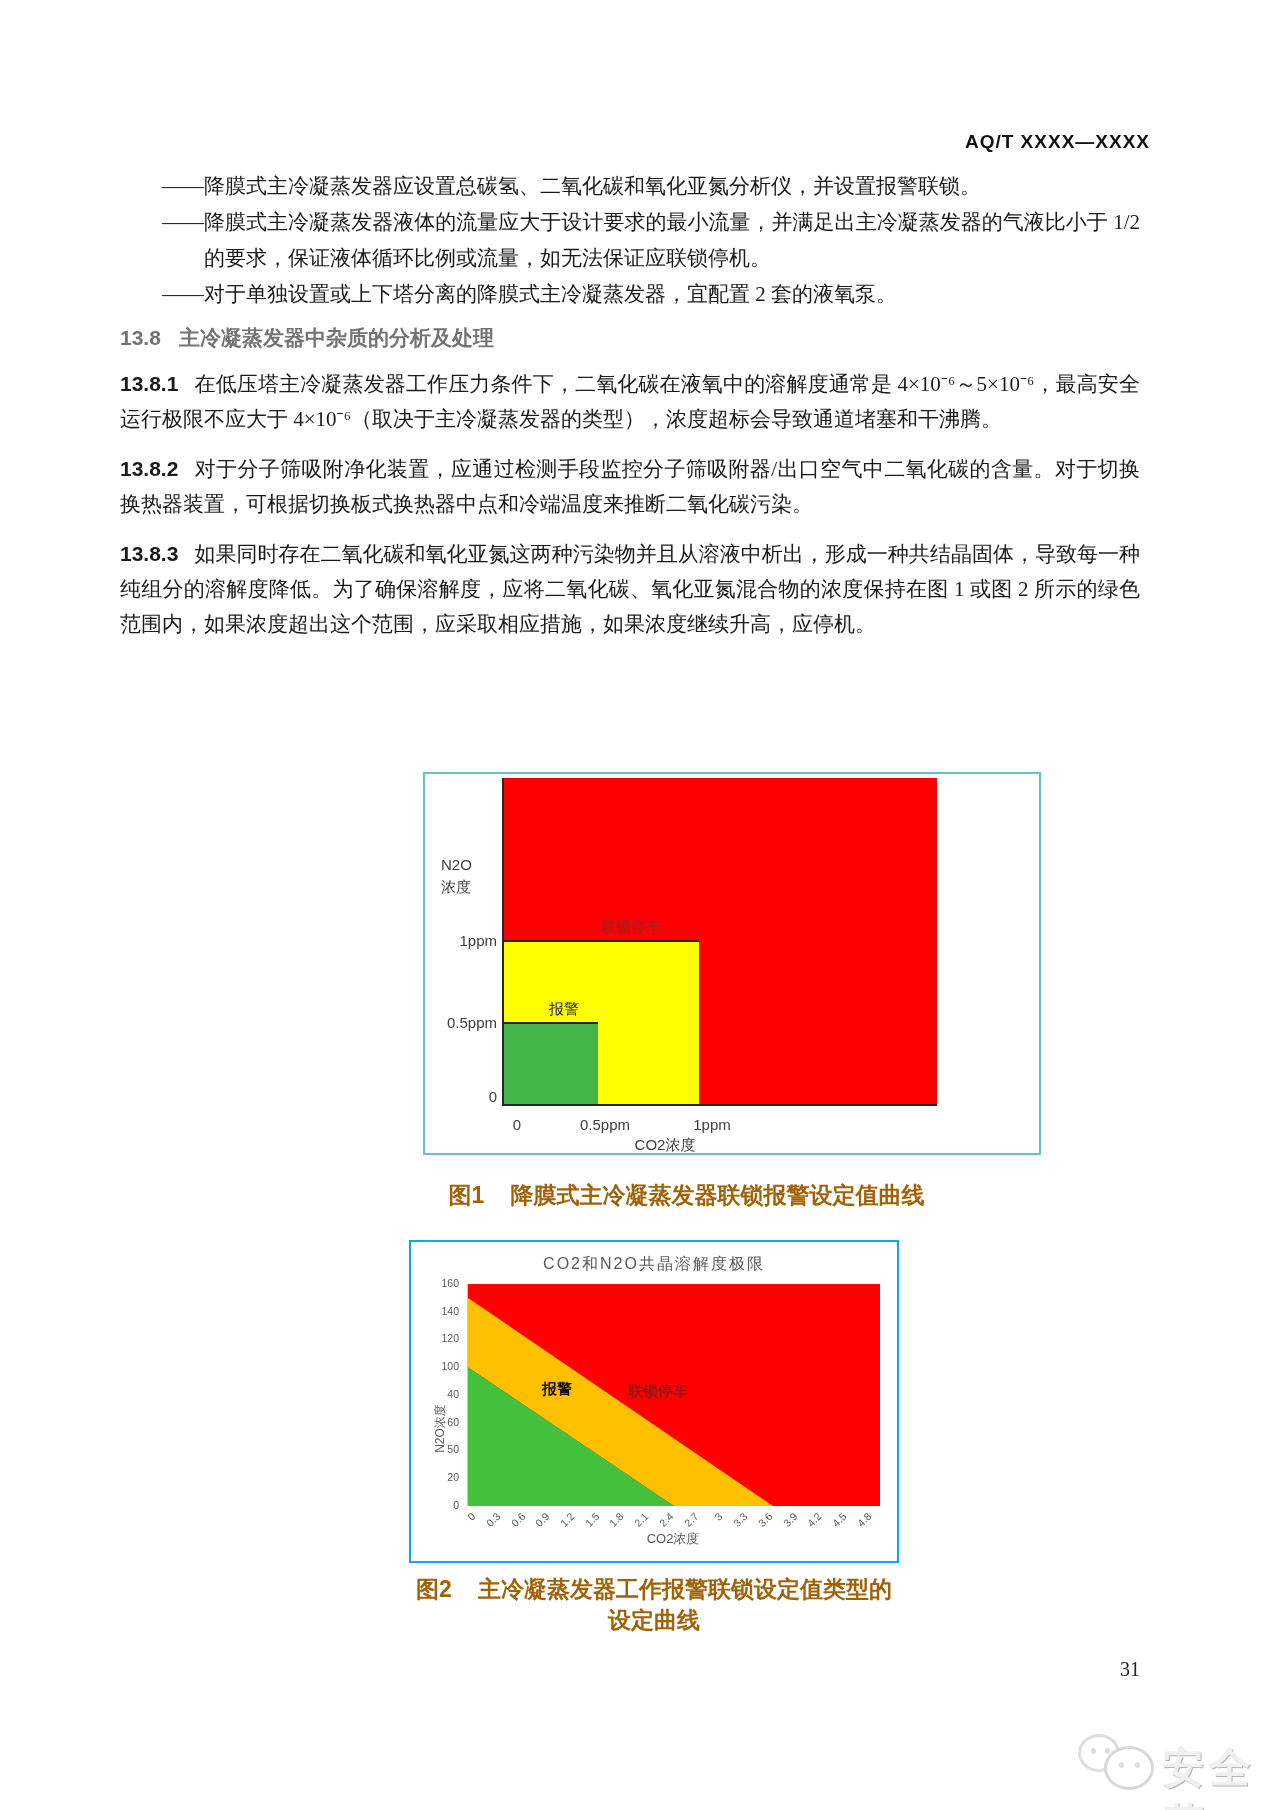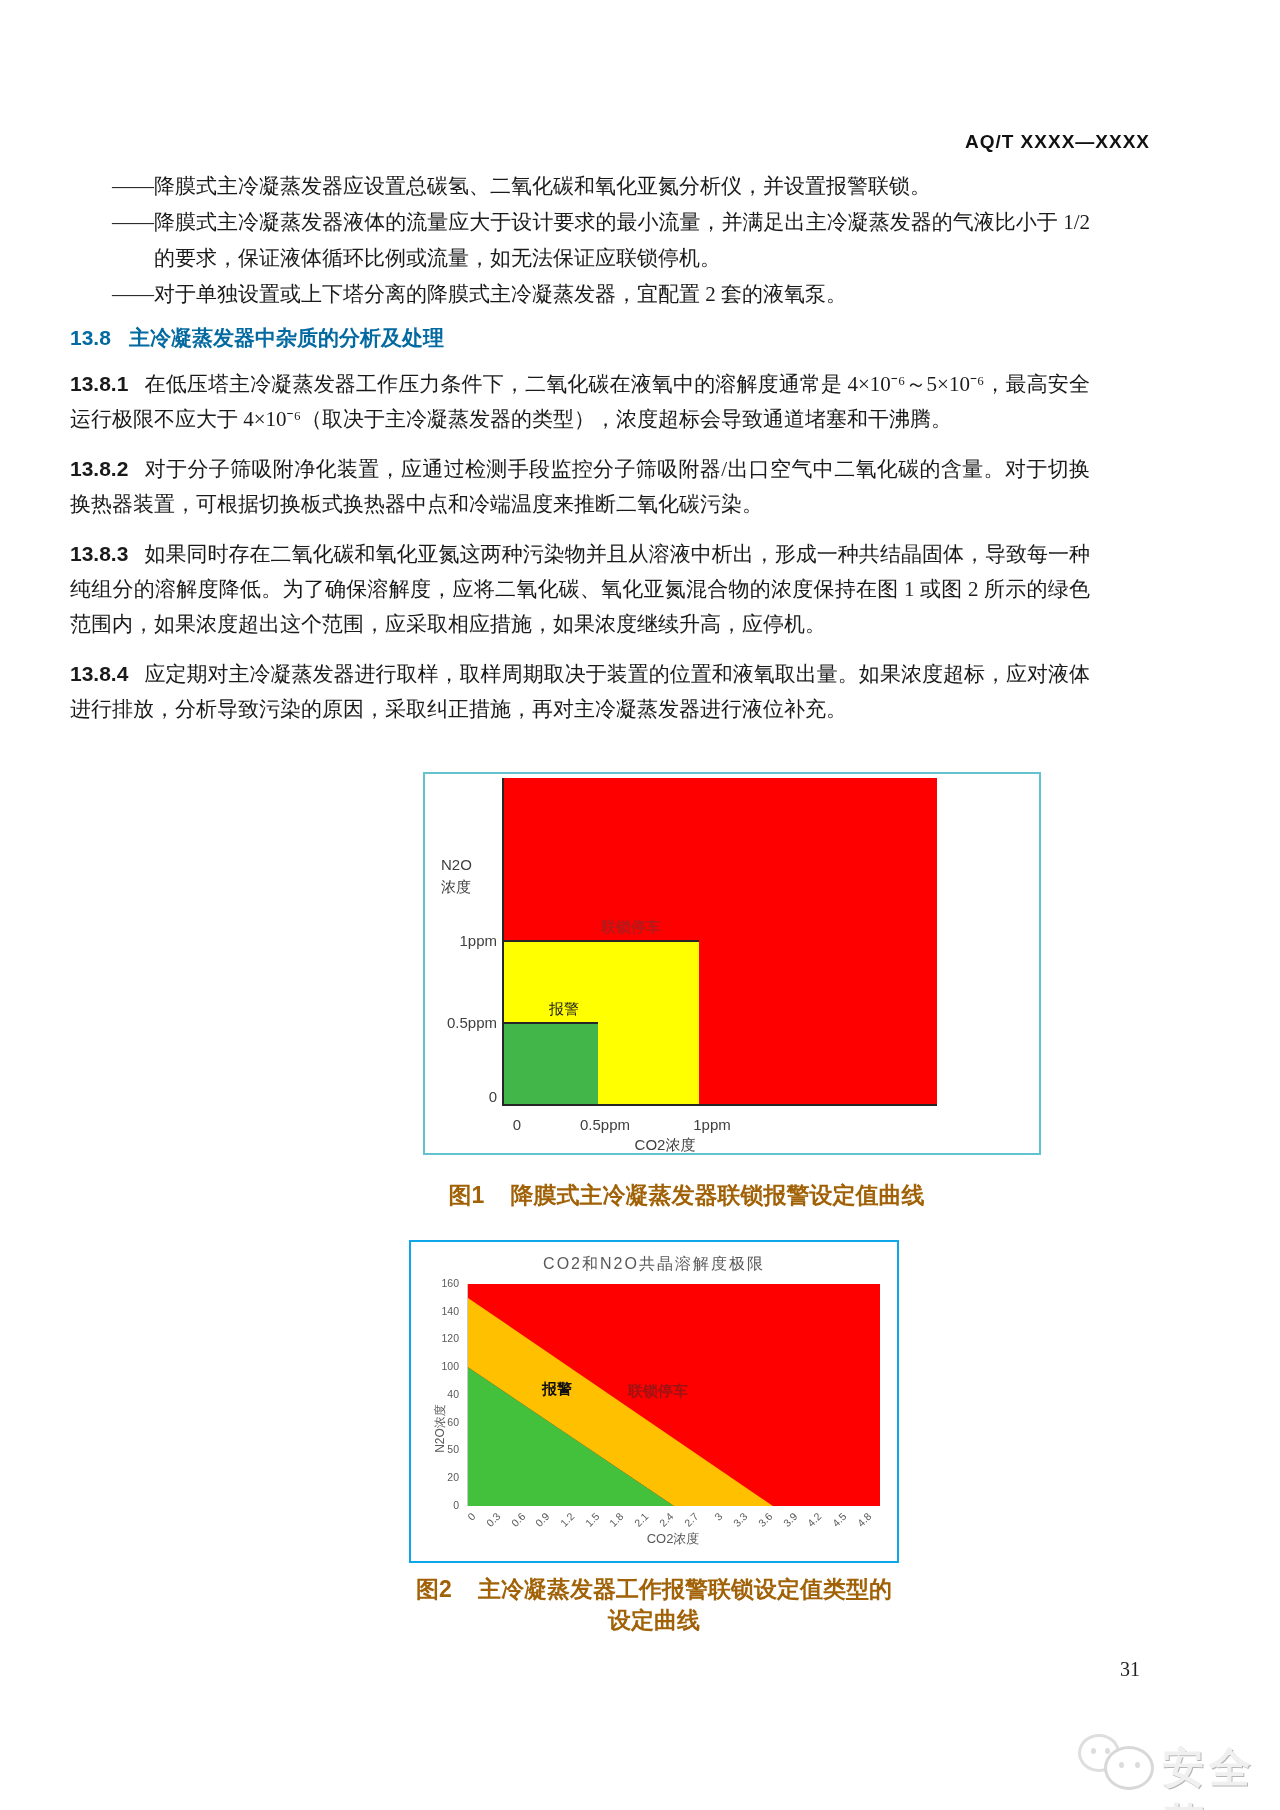--- a/index.html
+++ b/index.html
@@ -6,30 +6,30 @@
   html,body { background:#ffffff; }
   .page {
     position:relative; width:1280px; height:1810px; background:#ffffff;
     font-family:"Liberation Serif", serif; color:#1a1a1a; overflow:hidden;
   }
   .header {
     margin:130px 130px 0 130px; text-align:right;
     font-family:"Liberation Sans", sans-serif; font-weight:600;
     font-size:19px; line-height:24px; letter-spacing:1px; color:#111;
   }
-  .content { width:1020px; margin-left:70px; }
+  .content { width:1020px; margin-left:120px; }
   .bullet {
     margin-top:14px; margin-left:42px; padding-left:42px; text-indent:-42px;
     font-size:21px; line-height:36px; text-align:justify;
   }
   .bullet:first-of-type { margin-top:14px; }
   .bullet + .bullet { margin-top:0; }
   h2.sec {
     margin-top:12px; font-family:"Liberation Sans", sans-serif;
-    font-size:21px; line-height:28px; font-weight:700; color:#0369a1;
+    font-size:21px; line-height:28px; font-weight:700; color:#737373;
   }
   h2.sec .secno { margin-right:18px; }
   p.clause { margin-top:14px; font-size:21px; line-height:35px; text-align:justify; }
   .clause-no {
     font-family:"Liberation Sans", sans-serif; font-weight:700; margin-right:16px;
   }
   
   .fig1 {
     position:absolute; left:423px; top:772px; width:618px; height:383px;
     border:2px solid #62c3cf; background:#fff;
@@ -114,23 +114,20 @@
 
     <p class="clause">
       <span class="clause-no">13.8.1</span><span>在低压塔主冷凝蒸发器工作压力条件下，二氧化碳在液氧中的溶解度通常是 4×10⁻⁶～5×10⁻⁶，最高安全运行极限不应大于 4×10⁻⁶（取决于主冷凝蒸发器的类型），浓度超标会导致通道堵塞和干沸腾。</span>
     </p>
     <p class="clause">
       <span class="clause-no">13.8.2</span><span>对于分子筛吸附净化装置，应通过检测手段监控分子筛吸附器/出口空气中二氧化碳的含量。对于切换换热器装置，可根据切换板式换热器中点和冷端温度来推断二氧化碳污染。</span>
     </p>
     <p class="clause">
       <span class="clause-no">13.8.3</span><span>如果同时存在二氧化碳和氧化亚氮这两种污染物并且从溶液中析出，形成一种共结晶固体，导致每一种纯组分的溶解度降低。为了确保溶解度，应将二氧化碳、氧化亚氮混合物的浓度保持在图 1 或图 2 所示的绿色范围内，如果浓度超出这个范围，应采取相应措施，如果浓度继续升高，应停机。</span>
     </p>
-    <p class="clause">
-      <span class="clause-no">13.8.4</span><span>应定期对主冷凝蒸发器进行取样，取样周期取决于装置的位置和液氧取出量。如果浓度超标，应对液体进行排放，分析导致污染的原因，采取纠正措施，再对主冷凝蒸发器进行液位补充。</span>
-    </p>
   </div>
 
   <div class="fig1">
     <div class="f1-ylab">
       <div>N2O</div>
       <div>浓度</div>
     </div>
     <span class="f1-yt" style="top:158px;">1ppm</span>
     <span class="f1-yt" style="top:240px;">0.5ppm</span>
     <span class="f1-yt" style="top:314px;">0</span>

